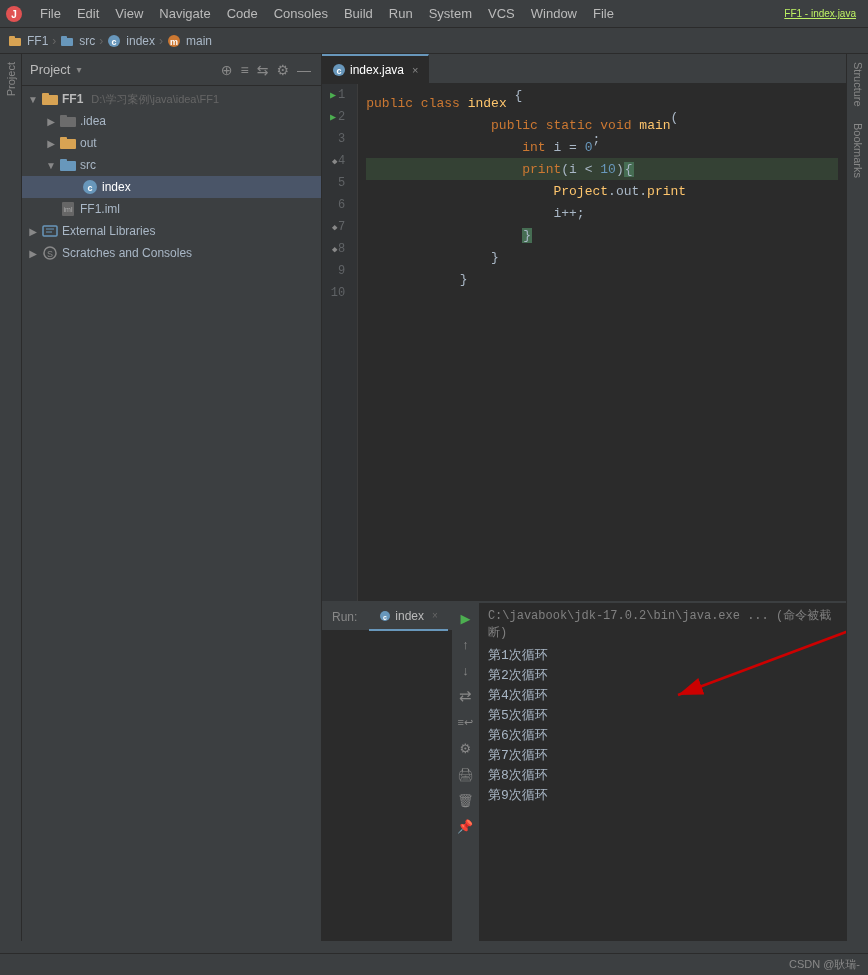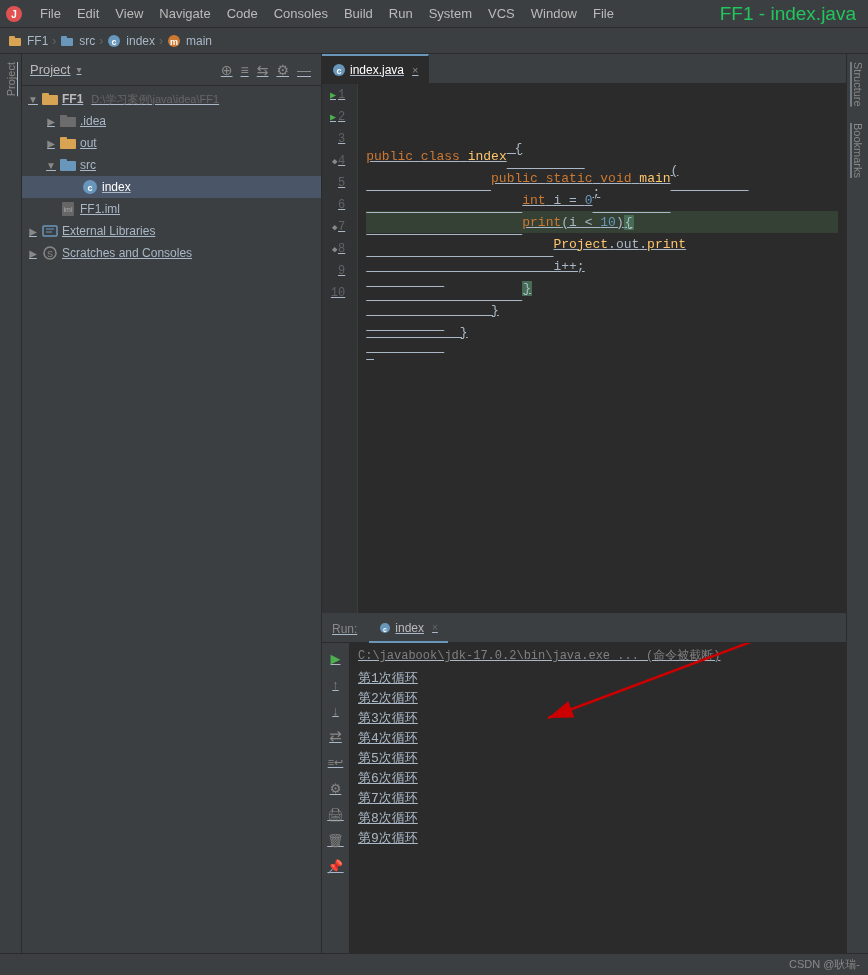--- a/index.html
+++ b/index.html
@@ -34,23 +34,24 @@
       justify-content: center;
     }
     .menu-item {
       padding: 3px 8px;
       color: #bbbbbb;
       cursor: pointer;
       font-size: 13px;
     }
     .menu-right {
       margin-left: auto;
-      color: #22c55e;
-      font-size: 19px;
+      color: #bef264;
+      font-size: 10px;
       padding-right: 8px;
+      text-decoration: underline;
     }
 
     
     .breadcrumb-bar {
       background: #3c3f41;
       display: flex;
       align-items: center;
       height: 26px;
       padding: 0 8px;
       border-bottom: 1px solid #2b2b2b;
@@ -68,21 +69,20 @@
       align-items: center;
       gap: 3px;
       cursor: pointer;
     }
 
     
     .main-area {
       display: flex;
       flex: 1;
       overflow: hidden;
-      text-decoration: underline;
     }
 
     
     .left-strip {
       width: 22px;
       background: #3c3f41;
       display: flex;
       flex-direction: column;
       align-items: center;
       border-right: 1px solid #2b2b2b;
@@ -254,22 +254,21 @@
       margin-right: 2px;
     }
     .bookmark-icon {
       position: absolute;
       left: 2px;
       color: #888;
       font-size: 9px;
     }
     .code-lines {
       flex: 1;
-      padding: 17px 8px;
-      margin-top: 44px;
+      padding: 8px 8px;
     }
     .code-line {
       height: 22px;
       display: flex;
       align-items: center;
       white-space: pre;
       color: #a9b7c6;
     }
     .code-line.highlight-bg {
       background: #344134;
@@ -279,21 +278,21 @@
     .fn { color: #ffc66d; }
     .num { color: #6897bb; }
     .var { color: #a9b7c6; }
     .highlight-bracket { background: #466d53; padding: 0 1px; }
 
     
     .bottom-panel {
       height: 340px;
       background: #2b2b2b;
       display: flex;
-      flex-direction: column;
+      flex-direction: row;
       border-top: 2px solid #3c3f41;
       flex-shrink: 0;
     }
     .bottom-tabs {
       background: #3c3f41;
       display: flex;
       align-items: center;
       height: 28px;
       border-bottom: 1px solid #2b2b2b;
       padding: 0 4px;
@@ -391,20 +390,21 @@
       height: 22px;
       display: flex;
       align-items: center;
       padding: 0 8px;
       border-top: 1px solid #2b2b2b;
       flex-shrink: 0;
       font-size: 11px;
       color: #888;
       justify-content: flex-end;
       gap: 12px;
+      margin-top: 12px;
     }
     .run-label {
       color: #888;
       margin-right: 6px;
     }
 
     
     ::-webkit-scrollbar { width: 8px; height: 8px; }
     ::-webkit-scrollbar-track { background: #2b2b2b; }
     ::-webkit-scrollbar-thumb { background: #4a4f52; border-radius: 4px; }
@@ -727,23 +727,20 @@
 
         <div class="run-output" style="position:relative;">
           <div class="run-output-header">C:\javabook\jdk-17.0.2\bin\java.exe ... (命令被截断)</div>
 
           <div style="position:relative;text-align:center;">
             <div class="run-output-line">
               <span>第1次循环</span>
             </div>
             <div class="run-output-line">
               <span>第2次循环</span>
-            </div>
-            <div class="run-output-line">
-              <span>第3次循环</span>
             </div>
             <div class="run-output-line">
               <span>第4次循环</span>
             </div>
             <div class="run-output-line">
               <span>第5次循环</span>
             </div>
             <div class="run-output-line">
               <span>第6次循环</span>
             </div>

